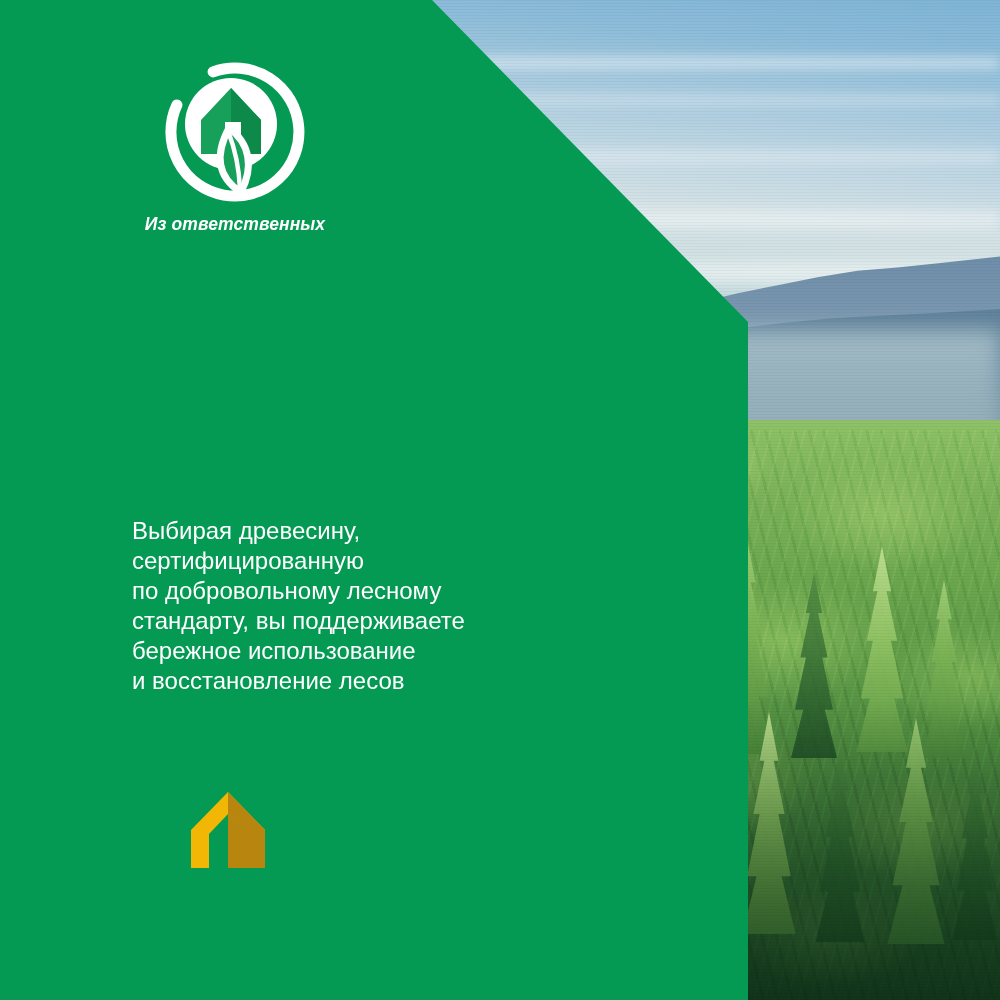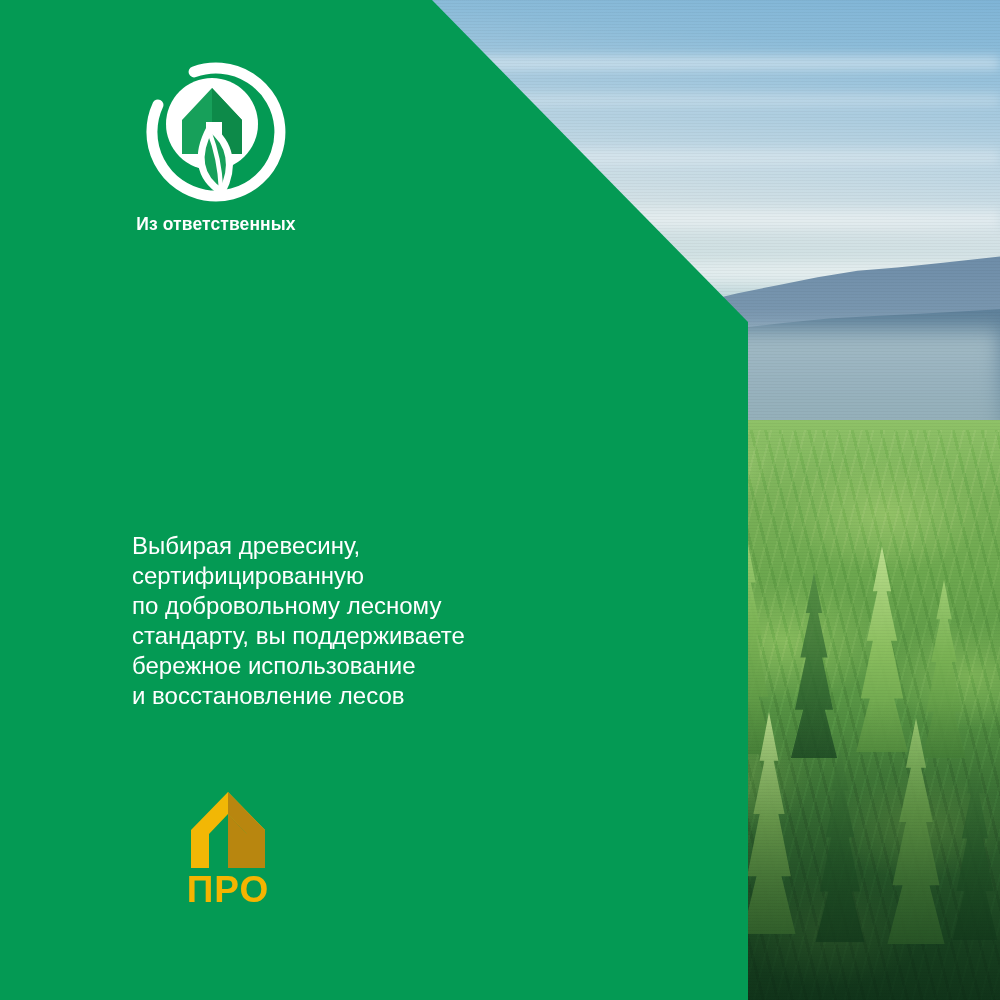--- a/index.html
+++ b/index.html
@@ -141,22 +141,23 @@
     background:#049a54;
     clip-path:polygon(0 0, 432px 0, 748px 322px, 748px 1000px, 0 1000px);
     z-index:5;
   }
 
   
   #content { position:absolute; inset:0; z-index:10; }
 
   
   #eco-logo {
-    position:absolute; left:106px; top:62px;
+    position:absolute; left:125px; top:62px;
     width:220px;
+    font-style:italic;
   }
   #eco-mark { width:140px; height:140px; display:block; margin:0 auto; }
   #eco-caption {
     margin-top:12px;
     text-align:center;
     color:#ffffff;
     font-size:17.5px;
     font-weight:bold;
     line-height:20px;
     letter-spacing:.1px;
@@ -168,21 +169,21 @@
     color:#ffffff;
     font-size:60px;
     font-weight:bold;
     line-height:58px;
     letter-spacing:-.5px;
     white-space:pre-line;
   }
 
   
   #body-copy {
-    position:absolute; left:132px; top:531px;
+    position:absolute; left:132px; top:516px;
     color:#ffffff;
     font-size:24px;
     font-weight:400;
     line-height:30px;
     letter-spacing:0px;
     white-space:pre-line;
   }
 
   
   #brand { position:absolute; left:128px; top:790px; width:200px; }
@@ -279,17 +280,16 @@
 
     <div id="brand">
       <svg id="brand-house" viewBox="0 0 82 80">
 
         <path d="M41 2 L78 40 L78 78 L60 78 L60 44 L41 24 L22 44 L22 78 L4 78 L4 40 Z" fill="#f2b705"></path>
 
         <path d="M41 2 L78 40 L78 78 L60 78 L60 44 L41 24 Z" fill="#b8860f"></path>
 
         <path d="M41 24 L60 44 L60 78 L41 78 Z" fill="#b8860f"></path>
       </svg>
-      <div id="brand-sub">ПРО</div>
     </div>
 
   </div>
 </div>
 
 </body></html>

